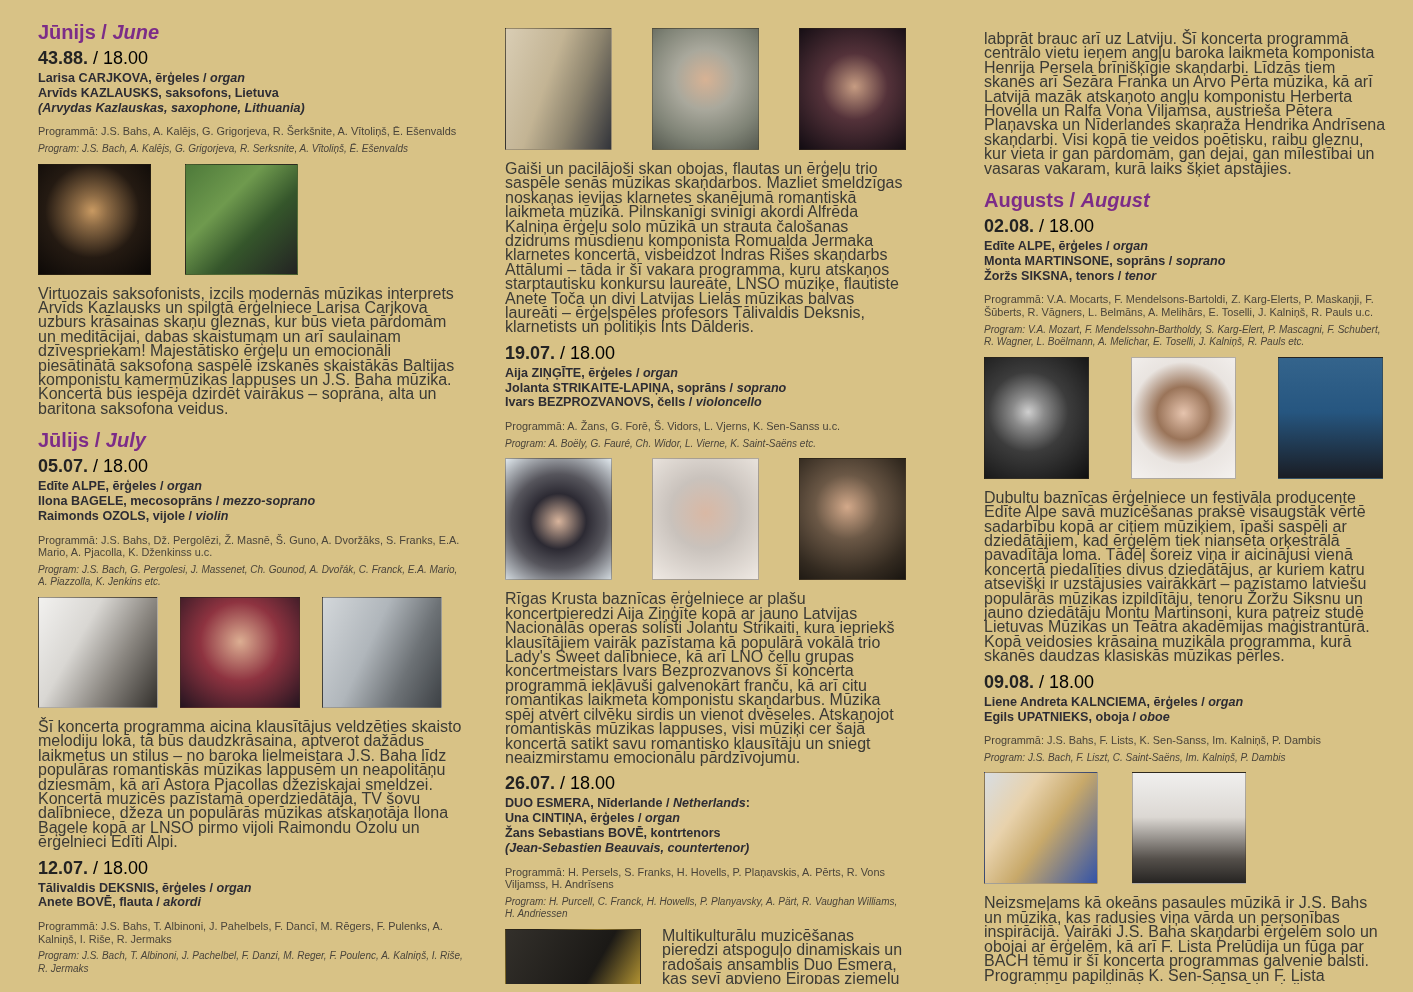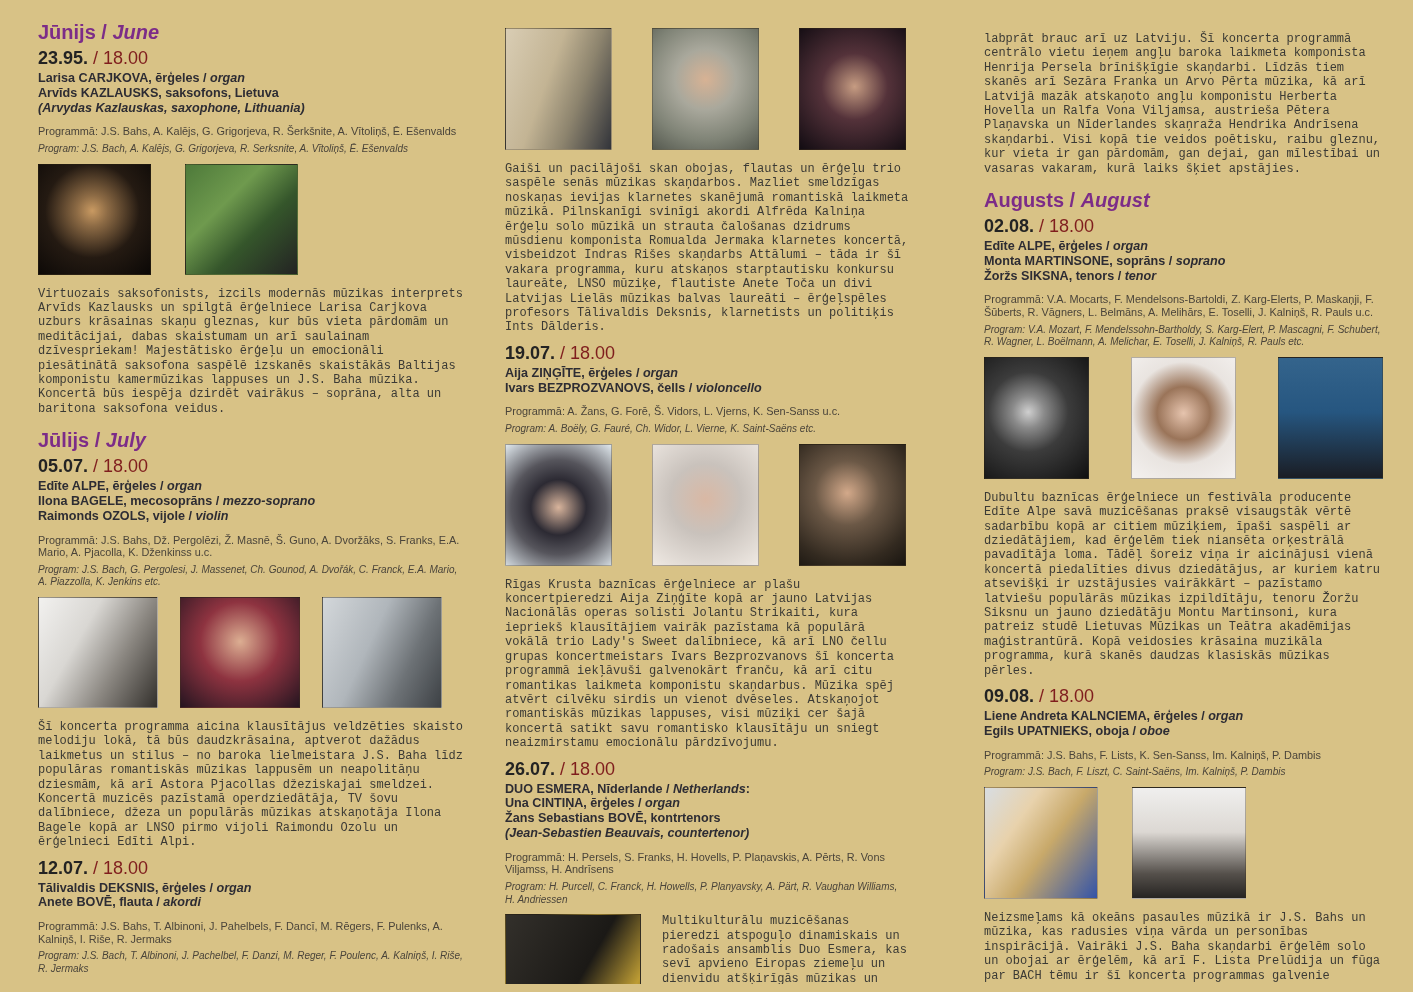--- a/index.html
+++ b/index.html
@@ -17,28 +17,28 @@
   .month-heading{
     color:#7c2c88;font-weight:bold;font-size:20px;line-height:24px;
     margin:12px 0 4px 0;
   }
   .month-heading:first-child{margin-top:0;}
   .month-heading .en{font-style:italic;}
 
   .concert{margin:0 0 8px 0;}
   .date-line{margin:2px 0 2px 0;}
   .c-date{font-weight:bold;font-size:18px;line-height:21px;color:#232323;}
-  .c-time{font-size:18px;line-height:21px;color:#7f1d1d;}
+  .c-time{font-size:18px;line-height:21px;color:#000000;}
   .performer-line{font-size:12.6px;line-height:14.8px;font-weight:bold;color:#2d2c33;}
   .seg-i{font-style:italic;}
   .seg-bi{font-style:italic;}
   .programma{font-size:10.9px;line-height:12.6px;margin:10px 0 0 0;color:#4a443a;}
   .program-en{font-size:10px;line-height:12.6px;margin:5px 0 0 0;font-style:italic;color:#4a443a;}
 
-  .body-text{font-size:12px;line-height:14.4px;margin:12px 0 8px 0;color:#3b3a35;font-family:Liberation Mono, monospace;}
+  .body-text{font-size:16px;line-height:14.4px;margin:12px 0 8px 0;color:#3b3a35;}
 
   .photo-row{display:flex;margin:8px 0 8px 0;}
   .photo{box-sizing:border-box;border:1px solid rgba(60,48,25,.35);flex:0 0 auto;}
 
   .split-row{display:flex;margin:8px 0 0 0;align-items:flex-start;gap:7px;}
   .split-row .body-text{margin:0 0 0 14px;flex:1;}
 
   
   .ph-larisa-carjkova{background:radial-gradient(circle at 48% 42%,#c99a62 0%,#8d6b45 18%,#241a12 55%,#0b0806 100%);}
   .ph-arvids-kazlausks{background:linear-gradient(135deg,#4e7a3a 0%,#6f9a4e 35%,#35562b 62%,#232323 100%);}
@@ -57,21 +57,21 @@
   .ph-zorzs-siksna{background:linear-gradient(180deg,#34648c 0%,#265680 45%,#1a1d24 100%);}
   .ph-liene-kalnciema{background:linear-gradient(125deg,#d8dde2 0%,#e8d2ac 30%,#c8a96a 55%,#3353a8 100%);}
   .ph-egils-upatnieks{background:linear-gradient(180deg,#f0efee 0%,#dcd8d3 40%,#55504b 78%,#262422 100%);}
 </style>
 </head>
 <body>
 
 <div class="column left">
     <div class="month-heading"><span class="lv">Jūnijs</span><span class="sep"> / </span><span class="en">June</span></div>
     <div class="concert">
-      <div class="date-line"><span class="c-date">23.95.</span><span class="c-time"> / 18.00</span></div>
+      <div class="date-line"><span class="c-date">43.88.</span><span class="c-time"> / 18.00</span></div>
       <div class="performer-line"><span class="seg-b">Larisa CARJKOVA, ērģeles / </span><span class="seg-i">organ</span></div>
       <div class="performer-line"><span class="seg-b">Arvīds KAZLAUSKS, saksofons, Lietuva</span></div>
       <div class="performer-line"><span class="seg-bi">(Arvydas Kazlauskas, saxophone, Lithuania)</span></div>
       <p class="programma">Programmā: J.S. Bahs, A. Kalējs, G. Grigorjeva, R. Šerkšnite, A. Vītoliņš, Ē. Ešenvalds</p>
       <p class="program-en">Program: J.S. Bach, A. Kalējs, G. Grigorjeva, R. Serksnite, A. Vītoliņš, Ē. Ešenvalds</p>
     </div>
     <div class="photo-row" style="gap: 34px;">
       <div class="photo ph-larisa-carjkova" style="width: 113px; height: 111px;"></div>
       <div class="photo ph-arvids-kazlausks" style="width: 113px; height: 111px;"></div>
     </div>
@@ -102,20 +102,21 @@
 <div class="column middle">
     <div class="photo-row" style="gap: 40px;">
       <div class="photo ph-talivaldis-deksnis" style="width: 107px; height: 122px;"></div>
       <div class="photo ph-ints-dalderis" style="width: 107px; height: 122px;"></div>
       <div class="photo ph-anete-toca" style="width: 107px; height: 122px;"></div>
     </div>
     <p class="body-text">Gaiši un pacilājoši skan obojas, flautas un ērģeļu trio saspēle senās mūzikas skaņdarbos. Mazliet smeldzīgas noskaņas ievijas klarnetes skanējumā romantiskā laikmeta mūzikā. Pilnskanīgi svinīgi akordi Alfrēda Kalniņa ērģeļu solo mūzikā un strauta čalošanas dzidrums mūsdienu komponista Romualda Jermaka klarnetes koncertā, visbeidzot Indras Rišes skaņdarbs Attālumi – tāda ir šī vakara programma, kuru atskaņos starptautisku konkursu laureāte, LNSO mūziķe, flautiste Anete Toča un divi Latvijas Lielās mūzikas balvas laureāti – ērģeļspēles profesors Tālivaldis Deksnis, klarnetists un politiķis Ints Dālderis.</p>
     <div class="concert">
       <div class="date-line"><span class="c-date">19.07.</span><span class="c-time"> / 18.00</span></div>
       <div class="performer-line"><span class="seg-b">Aija ZIŅĢĪTE, ērģeles / </span><span class="seg-i">organ</span></div>
+      <div class="performer-line"><span class="seg-b">Jolanta STRIKAITE-LAPIŅA, soprāns / </span><span class="seg-i">soprano</span></div>
       <div class="performer-line"><span class="seg-b">Ivars BEZPROZVANOVS, čells / </span><span class="seg-i">violoncello</span></div>
       <p class="programma">Programmā: A. Žans, G. Forē, Š. Vidors, L. Vjerns, K. Sen-Sanss u.c.</p>
       <p class="program-en">Program: A. Boëly, G. Fauré, Ch. Widor, L. Vierne, K. Saint-Saëns etc.</p>
     </div>
     <div class="photo-row" style="gap: 40px;">
       <div class="photo ph-aija-zingite" style="width: 107px; height: 122px;"></div>
       <div class="photo ph-jolanta-strikaite" style="width: 107px; height: 122px;"></div>
       <div class="photo ph-ivars-bezprozvanovs" style="width: 107px; height: 122px;"></div>
     </div>
     <p class="body-text">Rīgas Krusta baznīcas ērģelniece ar plašu koncertpieredzi Aija Ziņģīte kopā ar jauno Latvijas Nacionālās operas solisti Jolantu Strikaiti, kura iepriekš klausītājiem vairāk pazīstama kā populārā vokālā trio Lady's Sweet dalībniece, kā arī LNO čellu grupas koncertmeistars Ivars Bezprozvanovs šī koncerta programmā iekļāvuši galvenokārt franču, kā arī citu romantikas laikmeta komponistu skaņdarbus. Mūzika spēj atvērt cilvēku sirdis un vienot dvēseles. Atskaņojot romantiskās mūzikas lappuses, visi mūziķi cer šajā koncertā satikt savu romantisko klausītāju un sniegt neaizmirstamu emocionālu pārdzīvojumu.</p>

